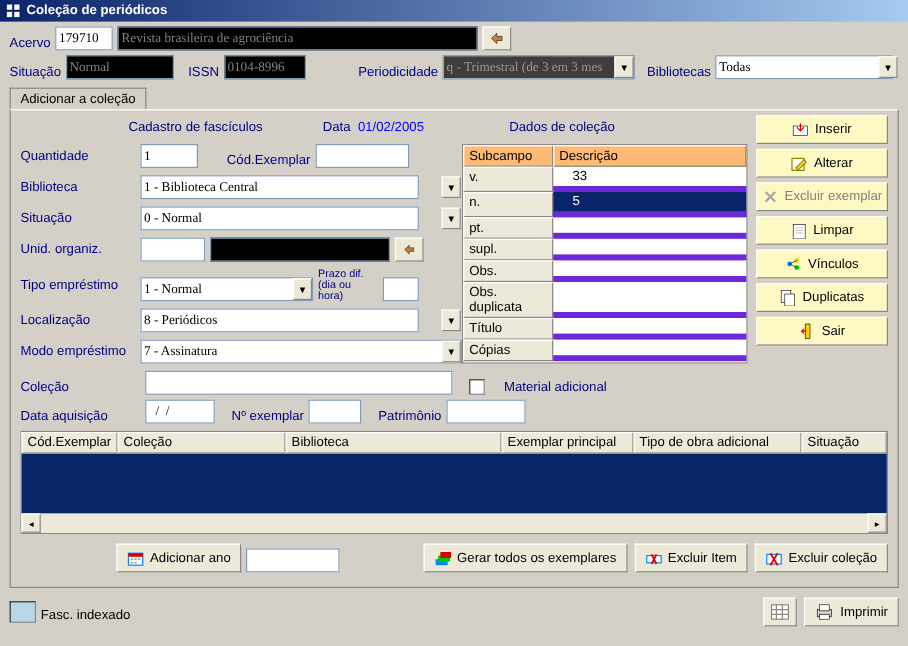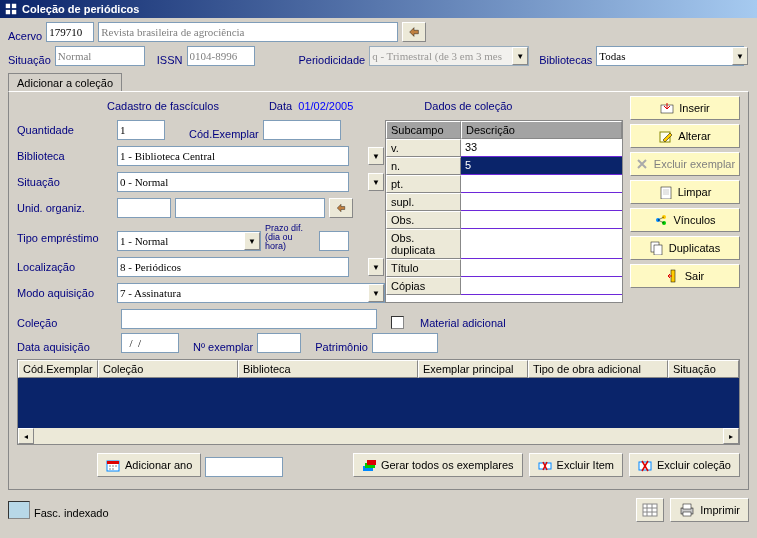--- a/index.html
+++ b/index.html
@@ -3,39 +3,39 @@
 <meta charset="utf-8">
 <style>
 *{box-sizing:border-box;margin:0;padding:0}
 body{font-family:Tahoma,sans-serif;font-size:11px;background:#d4d0c8;width:757px;height:538px;overflow:hidden}
 .titlebar{background:linear-gradient(to right,#0a246a,#a6caf0);color:#fff;height:18px;padding:2px 4px;font-weight:bold;display:flex;align-items:center;gap:4px}
 .titlebar-icon{width:14px;height:14px}
 .content{padding:4px 8px}
 .row{display:flex;align-items:flex-end;gap:4px;margin-bottom:4px}
 .lbl{color:#000080;font-size:11px}
 input[type=text],select{font-family:Tahoma;font-size:11px;height:20px;border:1px solid #7f9db9;padding:1px 2px;background:#fff}
-input[disabled],select[disabled]{background:#ffffff;color:#808080}
+input[disabled],select[disabled]{background:#000000;color:#808080}
 .dropdown-wrap{position:relative;display:inline-flex}
 .dropdown-wrap select{appearance:none;padding-right:16px}
 .dropdown-arrow{position:absolute;right:1px;top:1px;width:16px;height:18px;background:#ece9d8;border:1px solid #fff;border-right-color:#888;border-bottom-color:#888;display:flex;align-items:center;justify-content:center;pointer-events:none;font-size:8px}
 .icon-btn{width:24px;height:20px;background:#ece9d8;border:1px solid #fff;border-right-color:#888;border-bottom-color:#888;display:inline-flex;align-items:center;justify-content:center;cursor:pointer}
 .tab-area{margin-top:6px}
 .tab{display:inline-block;background:#d4d0c8;border:1px solid #888;border-bottom:none;padding:3px 8px;position:relative;top:1px;background:#d4d0c8}
 .tab-content{border:1px solid #888;border-top:1px solid #fff;padding:8px;background:#d4d0c8;min-height:380px;position:relative}
 .section-hdr{color:#000080;font-size:11px}
 .form-grid{display:grid;grid-template-columns:100px 1fr;row-gap:6px;align-items:center}
 .btn{width:110px;height:24px;background:#fef9c3;border:1px solid #fff;border-right-color:#888;border-bottom-color:#888;display:flex;align-items:center;justify-content:center;gap:5px;cursor:pointer;font-size:11px}
 .btn.disabled{color:#808080}
 .right-btns{position:absolute;right:8px;top:4px;display:flex;flex-direction:column;gap:4px}
 .subtable{border:1px solid #888;background:#fff}
-.subtable-header{display:flex;background:#a3a3a3}
+.subtable-header{display:flex;background:#fdba74}
 .subtable-header div{border:1px solid #fff;border-right-color:#888;border-bottom-color:#888;padding:2px 4px;font-size:11px}
 .subtable-row{display:flex}
 .subtable-row div:first-child{width:75px;background:#ece9d8;border:1px solid #fff;border-right-color:#888;border-bottom-color:#888;padding:2px 4px}
-.subtable-row div:last-child{flex:1;padding:2px 4px;border-bottom:1px solid #6d28d9}
+.subtable-row div:last-child{flex:1;padding:2px 16px;border-bottom:5px solid #6d28d9}
 .subtable-row.selected div:last-child{background:#0a246a;color:#fff}
 .coltable{border:1px solid #888;background:#fff;margin-top:6px}
 .coltable-header{display:flex;background:#ece9d8}
 .coltable-header div{border:1px solid #fff;border-right-color:#888;border-bottom-color:#888;padding:2px 4px;font-size:11px}
 .coltable-body{height:50px;background:#0a246a}
 .hscroll{display:flex;align-items:center;background:#ece9d8;height:16px}
 .scroll-arrow{width:16px;height:16px;background:#ece9d8;border:1px solid #fff;border-right-color:#888;border-bottom-color:#888;display:flex;align-items:center;justify-content:center;font-size:8px}
 .btn-sm{height:24px;padding:0 8px;background:#ece9d8;border:1px solid #fff;border-right-color:#888;border-bottom-color:#888;display:inline-flex;align-items:center;gap:5px;cursor:pointer;font-size:11px}
 .bottom-bar{display:flex;justify-content:space-between;align-items:center;padding:4px 8px}
 .checkbox{width:13px;height:13px;border:1px inset #888;background:#fff}
@@ -183,21 +183,21 @@
                   <span class="dropdown-arrow">▼</span>
                 </span>
                 <span class="lbl" style="font-size:9px;width:50px;line-height:9px">Prazo dif. (dia ou hora)</span>
                 <input type="text" style="width: 30px;">
               </div>
             <span class="lbl">Localização</span>
             <span class="dropdown-wrap">
                 <select style="width:232px"><option>8 - Periódicos</option></select>
                 <span class="dropdown-arrow">▼</span>
               </span>
-            <span class="lbl">Modo aquisição</span>
+            <span class="lbl">Modo empréstimo</span>
             <span class="dropdown-wrap">
                 <select style="width:268px"><option>7 - Assinatura</option></select>
                 <span class="dropdown-arrow">▼</span>
               </span>
           </div>
         </div>
 
         <div class="subtable" style="width:238px">
           <div class="subtable-header">
               <div style="width:75px">Subcampo</div>

